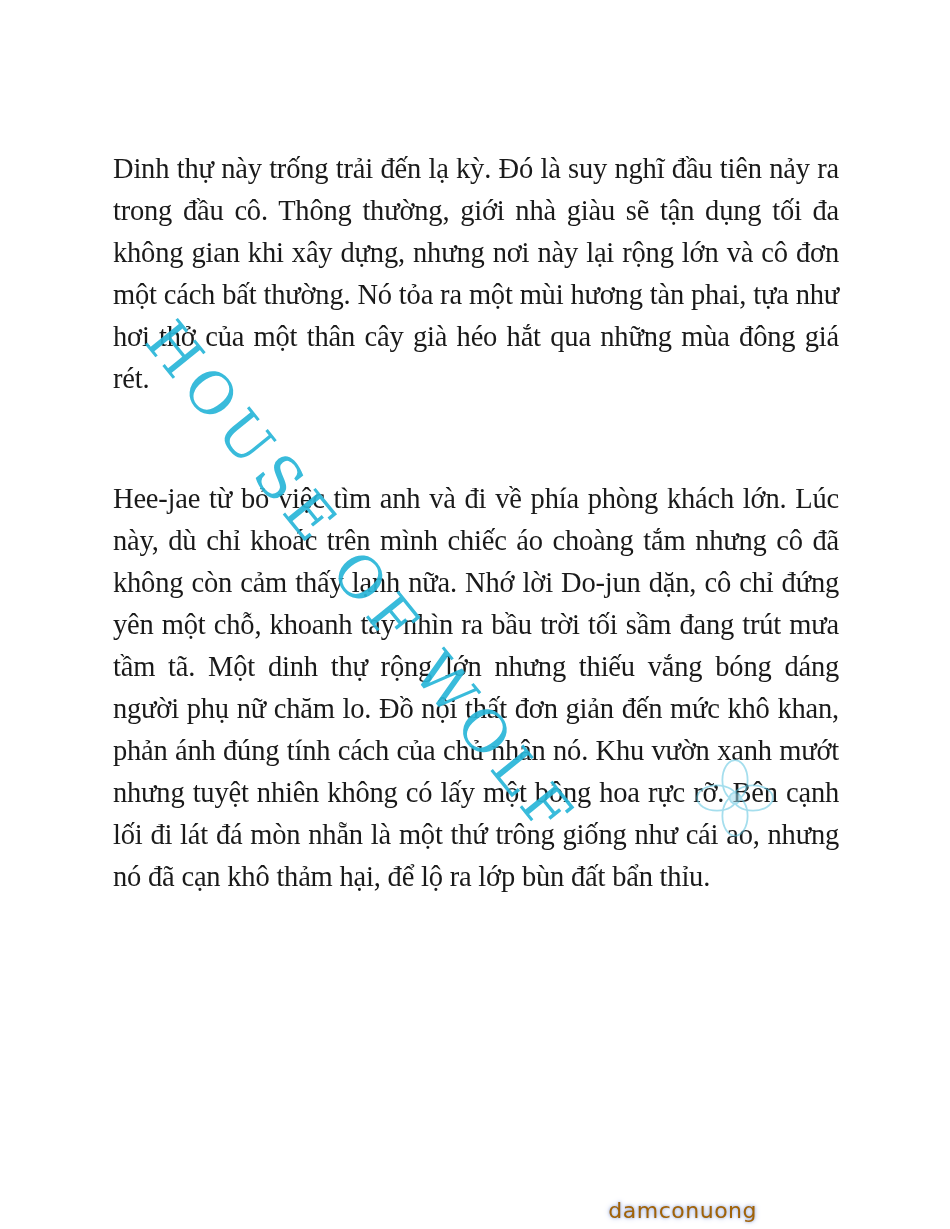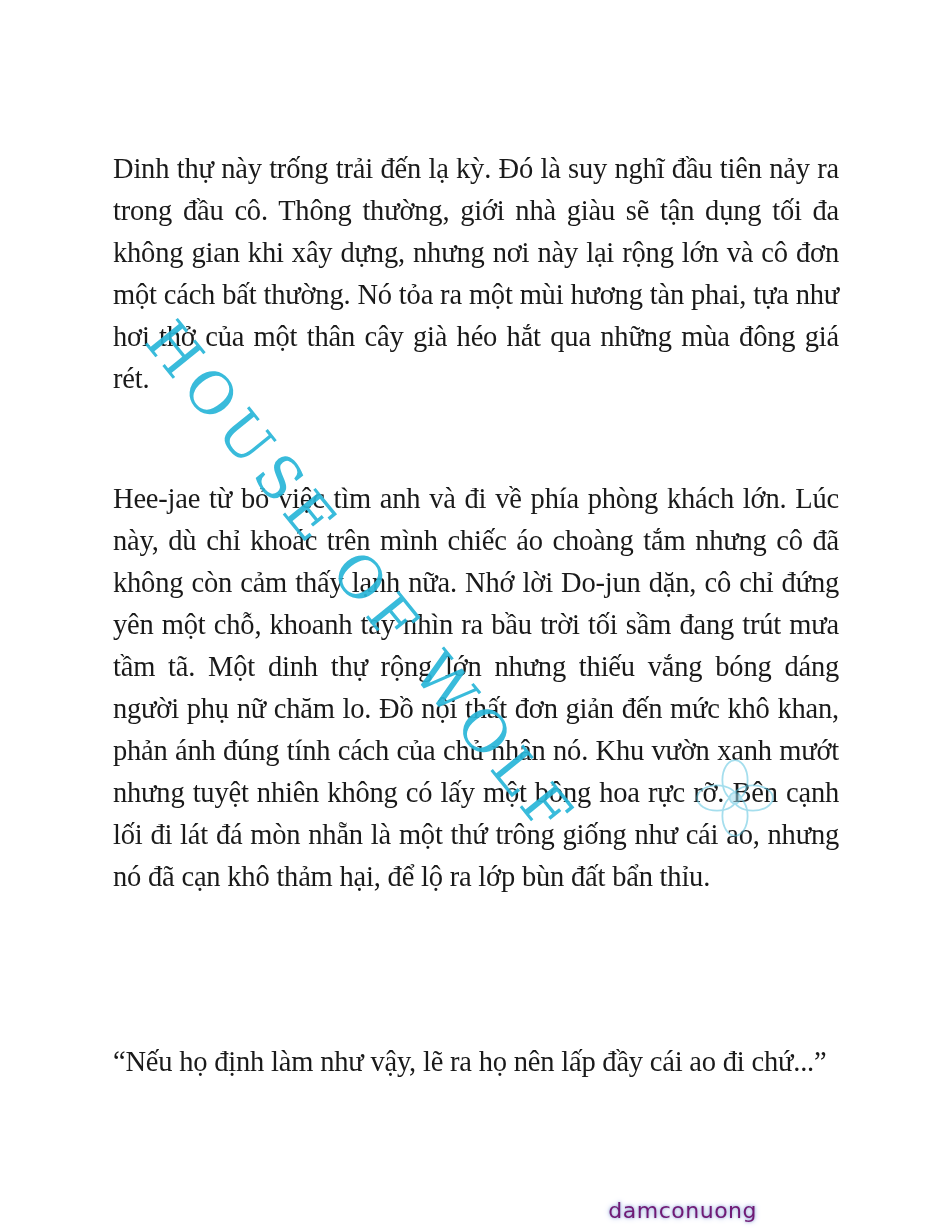--- a/index.html
+++ b/index.html
@@ -24,32 +24,31 @@
     font-family: "DejaVu Serif", serif; font-size: 58px; letter-spacing: 8px;
     color: #29b6d8; white-space: nowrap; opacity: 0.92;
     pointer-events: none;
   }
   .flower {
     position: absolute; left: 690px; top: 745px; width: 90px; height: 90px;
     opacity: 0.55; pointer-events: none;
   }
   .site {
     position: absolute; right: 18px; bottom: 14px;
-    font-family: "DejaVu Sans", sans-serif; font-size: 22px; color: #701a75;
+    font-family: "DejaVu Sans", sans-serif; font-size: 22px; color: #a16207;
     text-shadow: 0 0 3px #8fa3d6, 0 0 6px #b8c6ea;
     letter-spacing: 0.5px;
   }
 </style>
 </head>
 <body>
 
 <div class="page">
   <p class="para p1">Dinh thự này trống trải đến lạ kỳ. Đó là suy nghĩ đầu tiên nảy ra trong đầu cô. Thông thường, giới nhà giàu sẽ tận dụng tối đa không gian khi xây dựng, nhưng nơi này lại rộng lớn và cô đơn một cách bất thường. Nó tỏa ra một mùi hương tàn phai, tựa như hơi thở của một thân cây già héo hắt qua những mùa đông giá rét.</p>
   <p class="para p2">Hee-jae từ bỏ việc tìm anh và đi về phía phòng khách lớn. Lúc này, dù chỉ khoác trên mình chiếc áo choàng tắm nhưng cô đã không còn cảm thấy lạnh nữa. Nhớ lời Do-jun dặn, cô chỉ đứng yên một chỗ, khoanh tay nhìn ra bầu trời tối sầm đang trút mưa tầm tã. Một dinh thự rộng lớn nhưng thiếu vắng bóng dáng người phụ nữ chăm lo. Đồ nội thất đơn giản đến mức khô khan, phản ánh đúng tính cách của chủ nhân nó. Khu vườn xanh mướt nhưng tuyệt nhiên không có lấy một bông hoa rực rỡ. Bên cạnh lối đi lát đá mòn nhẵn là một thứ trông giống như cái ao, nhưng nó đã cạn khô thảm hại, để lộ ra lớp bùn đất bẩn thỉu.</p>
-  <p class="para p3">“Nếu họ định làm như vậy, lẽ ra họ nên lấp đầy cái ao đi chứ...”</p>
 
   <div class="wm">HOUSE OF WOLF</div>
 
   <svg class="flower" viewBox="0 0 100 100">
     <g fill="none" stroke="#5cc4e0" stroke-width="2">
       <ellipse cx="50" cy="30" rx="14" ry="22"></ellipse>
       <ellipse cx="50" cy="70" rx="14" ry="22"></ellipse>
       <ellipse cx="30" cy="50" rx="22" ry="14"></ellipse>
       <ellipse cx="70" cy="50" rx="22" ry="14"></ellipse>
       <circle cx="50" cy="50" r="6" fill="#9fdcee"></circle>

